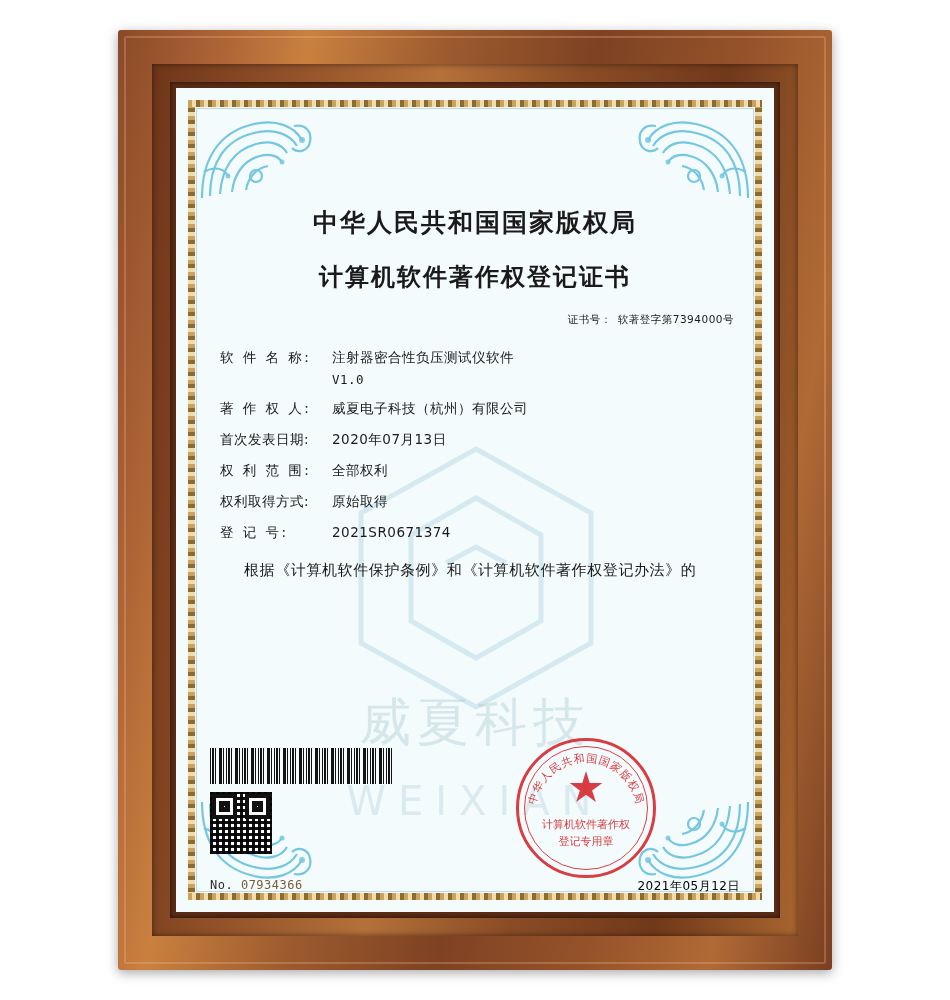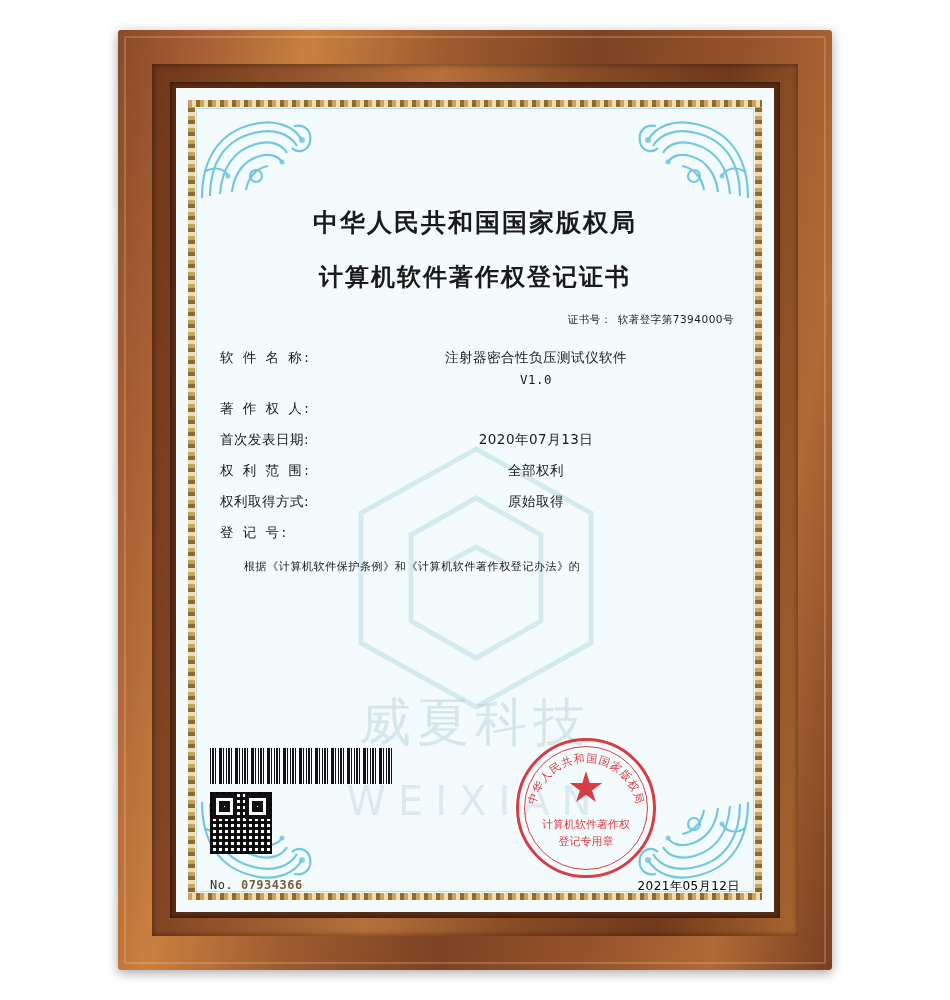--- a/index.html
+++ b/index.html
@@ -169,32 +169,32 @@
     font-size: 13.5px;
     margin-bottom: 13px;
     letter-spacing: 0.5px;
   }
   .field-label {
     width: 112px;
     flex: 0 0 112px;
     letter-spacing: 2.5px;
   }
   .field-label.tight { letter-spacing: 0.5px; }
-  .field-value { flex: 1; text-align: center; }
+  .field-value { flex: 1; }
   .field-value .sub {
     display: block;
     margin-top: 5px;
     font-family: "DejaVu Sans Mono", monospace;
     font-size: 12.5px;
   }
   .gap-top { }
 
   .paragraph {
     padding: 0 8px;
-    font-size: 11px;
+    font-size: 15px;
     line-height: 2.1;
     letter-spacing: 0.6px;
   }
   .paragraph .indent { display: block; text-indent: 26px; }
 
   
   .barcode-block {
     position: absolute;
     left: 34px;
     top: 660px;
@@ -286,21 +286,21 @@
     top: 790px;
     display: flex;
     justify-content: space-between;
     font-size: 12px;
     letter-spacing: 0.5px;
   }
   .footer .serial {
     font-family: "DejaVu Sans Mono", monospace;
     color: #2a2a2a;
   }
-  .footer .serial .num { color: #7a5d3a; font-weight: bold; }
+  .footer .serial .num { color: #7a5d3a; }
 </style>
 </head>
 <body>
 
 <div class="frame-outer">
   <div class="frame-bevel-hi"></div>
 
   <div class="frame-inner"></div>
   <div class="frame-inner-lip"></div>
 
@@ -404,40 +404,42 @@
         <div class="field-row">
           <div class="field-label">软 件 名 称:</div>
           <div class="field-value">
             <span>注射器密合性负压测试仪软件</span>
             <span class="sub">V1.0</span>
           </div>
         </div>
 
         <div class="field-row gap-top">
           <div class="field-label">著 作 权 人:</div>
+          <div class="field-value">威夏电子科技（杭州）有限公司</div>
         </div>
 
 
         <div class="field-row">
           <div class="field-label tight">首次发表日期:</div>
           <div class="field-value">2020年07月13日</div>
         </div>
 
         <div class="field-row">
           <div class="field-label">权 利 范 围:</div>
           <div class="field-value">全部权利</div>
         </div>
 
         <div class="field-row">
           <div class="field-label tight">权利取得方式:</div>
           <div class="field-value">原始取得</div>
         </div>
 
         <div class="field-row">
           <div class="field-label">登 记 号:</div>
+          <div class="field-value mono">2021SR0671374</div>
         </div>
 
       </div>
 
       <div class="paragraph">
         <span class="indent">根据《计算机软件保护条例》和《计算机软件著作权登记办法》的</span>
       </div>
 
     </div>
 

